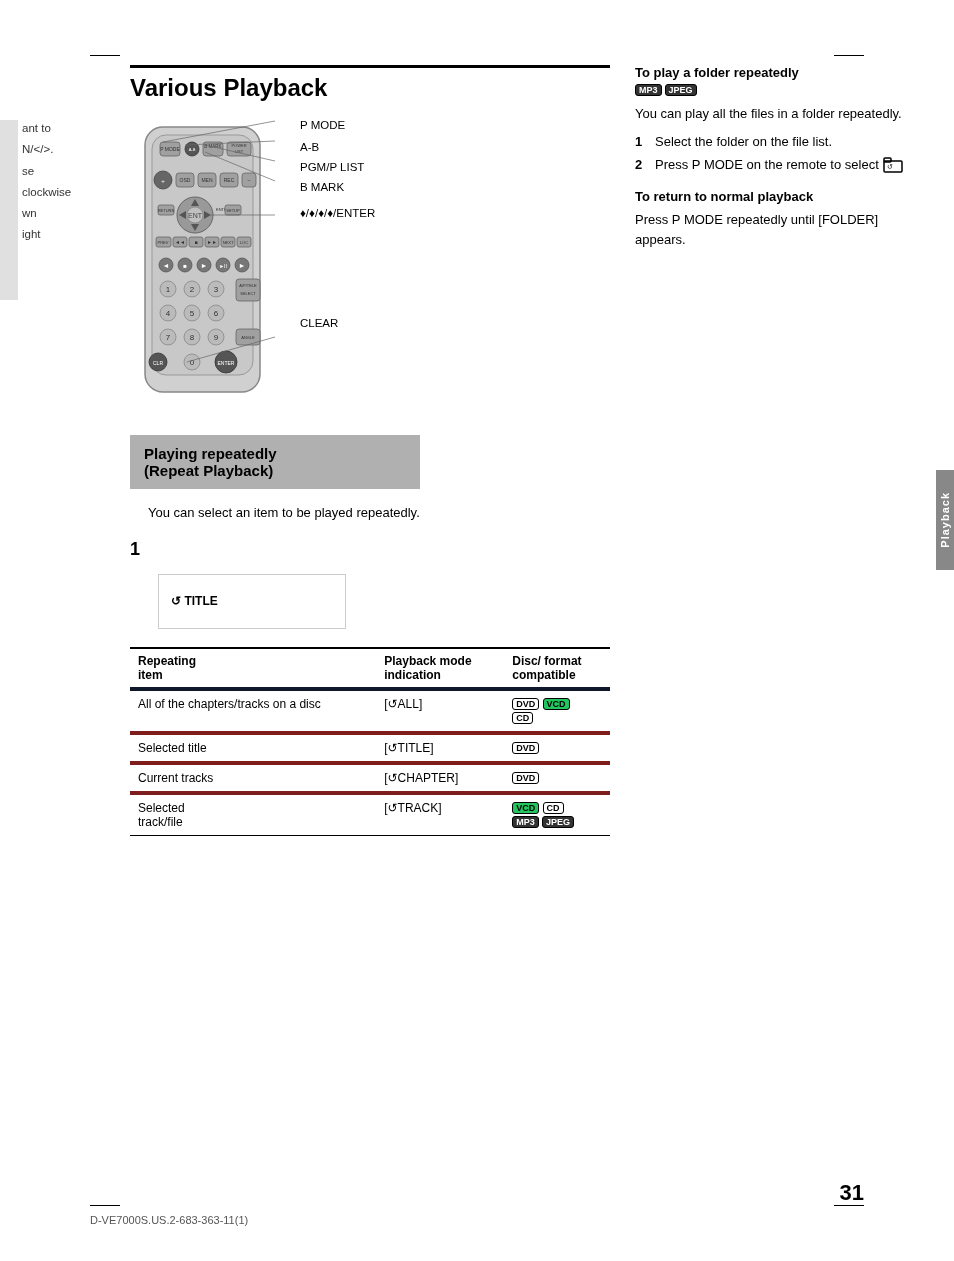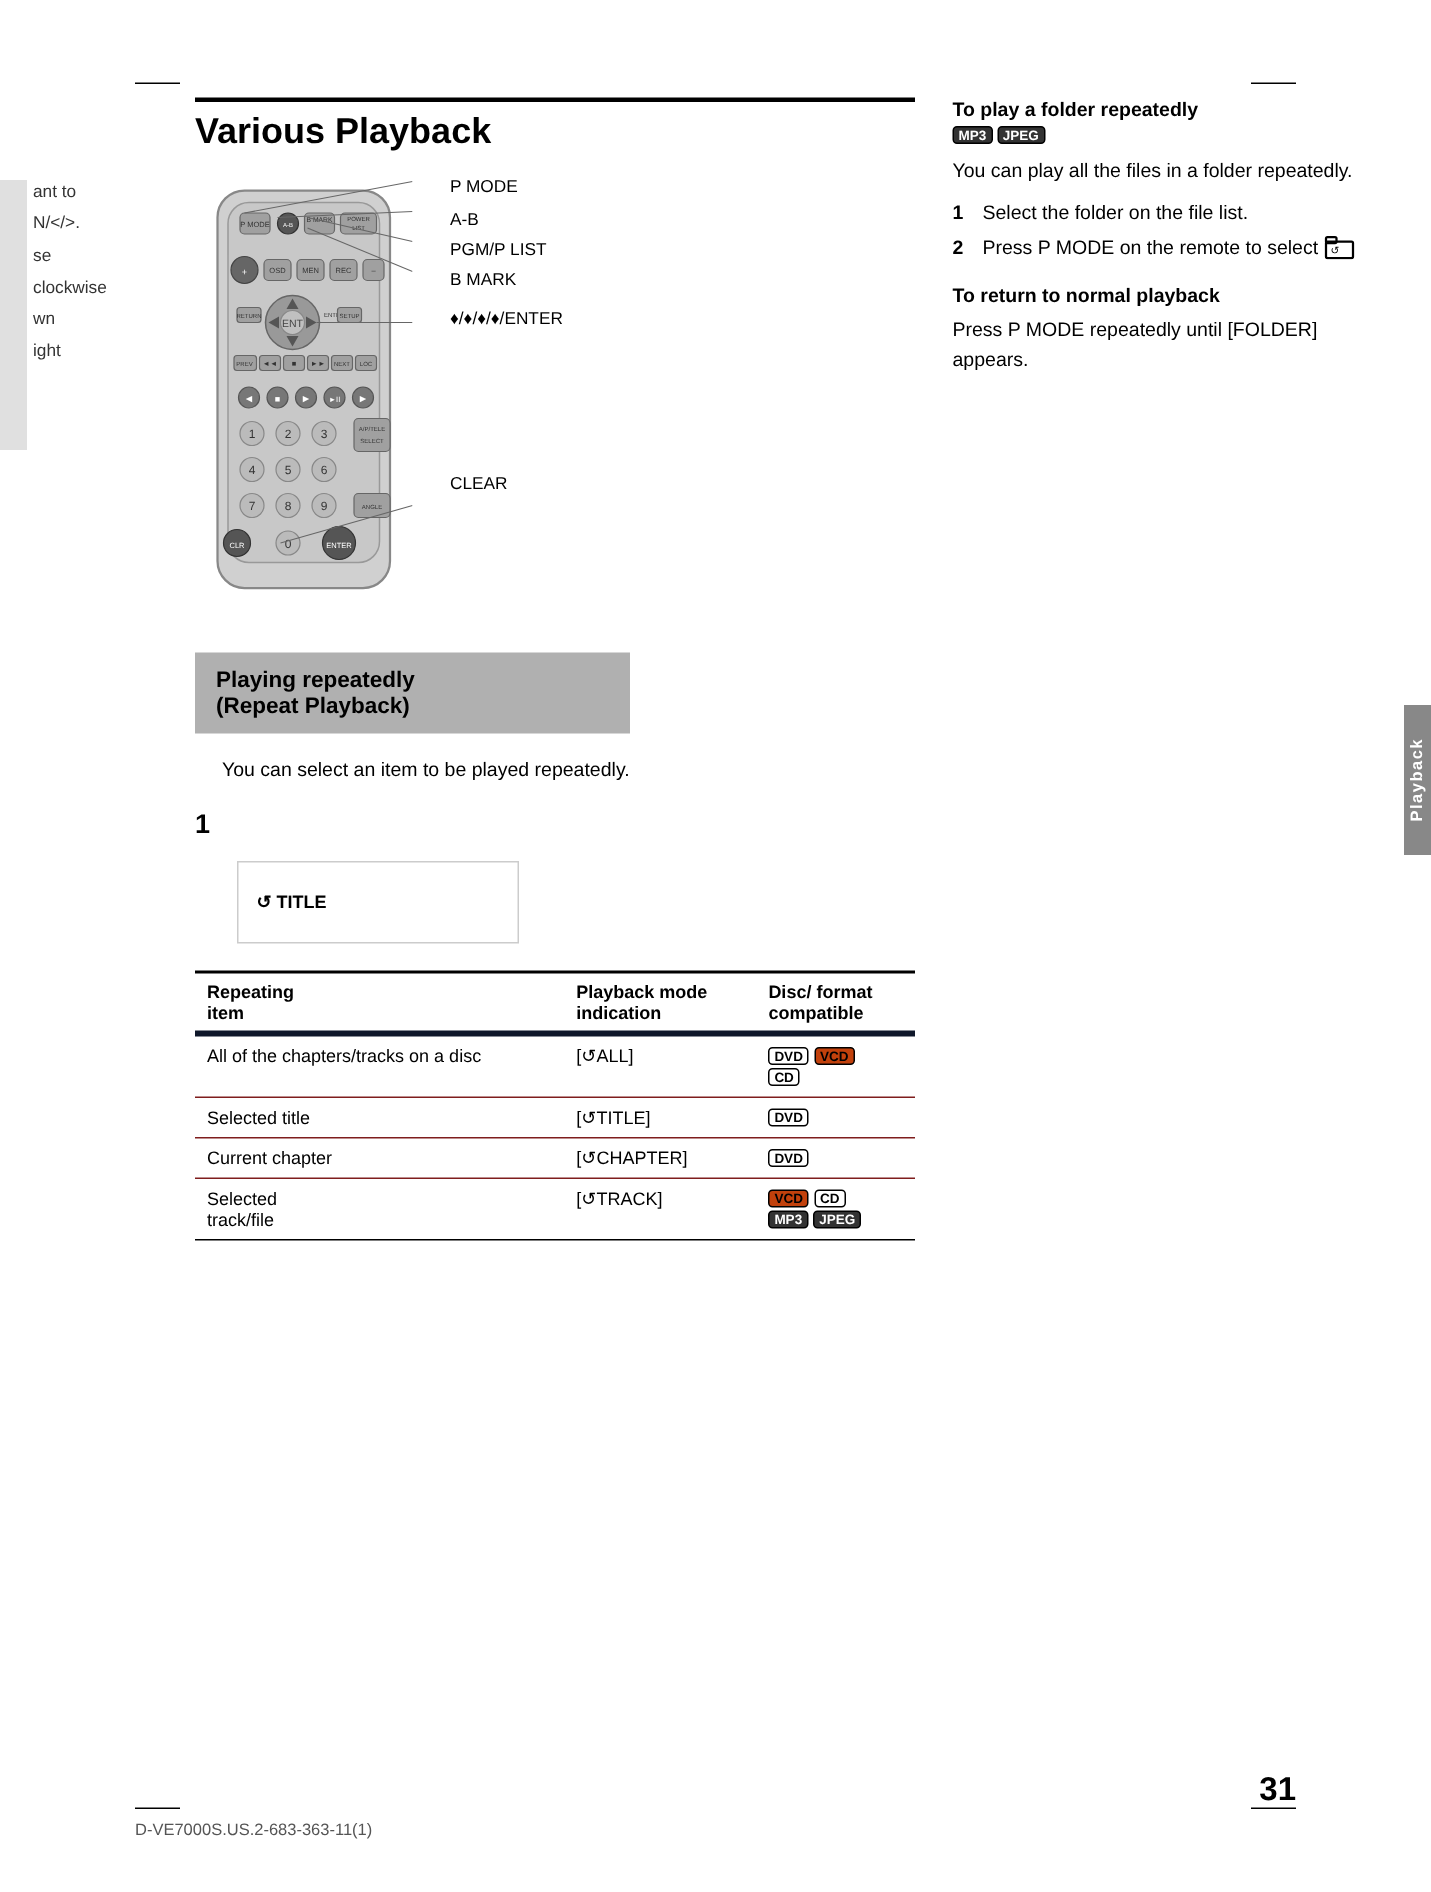--- a/index.html
+++ b/index.html
@@ -198,21 +198,21 @@
       border-top: 2px solid #000;
       border-bottom: 4px solid #0f172a;
       padding: 5px 8px;
       text-align: left;
       font-size: 12px;
       vertical-align: bottom;
     }
     .repeat-table td {
       padding: 6px 8px;
       vertical-align: top;
-      border-bottom: 1px solid #7f1d1d;
+      border-bottom: 4px solid #7f1d1d;
       font-size: 12px;
     }
     .repeat-table tr:last-child td {
       border-bottom: 1px solid #000;
     }
 
     
     .right-content {
       position: absolute;
       top: 65px;
@@ -232,21 +232,21 @@
       margin-bottom: 8px;
     }
     .badge {
       border: 1.5px solid #000;
       border-radius: 3px;
       padding: 1px 4px;
       font-size: 10px;
       font-weight: bold;
     }
     .badge-dvd { background: #fff; }
-    .badge-vcd { background: #c2410c; }
+    .badge-vcd { background: #22c55e; }
     .badge-cd { background: #fff; }
     .badge-mp3 { background: #333; color: #fff; }
     .badge-jpeg { background: #333; color: #fff; }
 
     .right-description {
       font-size: 13px;
       line-height: 1.5;
       margin-bottom: 10px;
     }
 
@@ -527,21 +527,21 @@
           </td>
         </tr>
         <tr>
           <td>Selected title</td>
           <td>[↺TITLE]</td>
           <td>
             <span class="inline-badge badge-dvd">DVD</span>
           </td>
         </tr>
         <tr>
-          <td>Current chapter</td>
+          <td>Current tracks</td>
           <td>[↺CHAPTER]</td>
           <td>
             <span class="inline-badge badge-dvd">DVD</span>
           </td>
         </tr>
         <tr>
           <td>Selected<br>track/file</td>
           <td>[↺TRACK]</td>
           <td>
             <span class="inline-badge badge-vcd">VCD</span>

